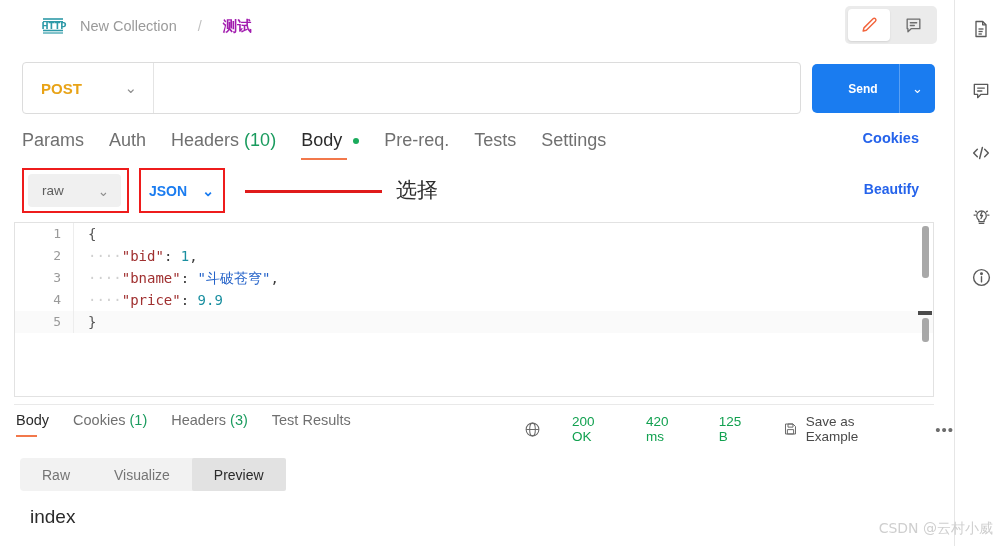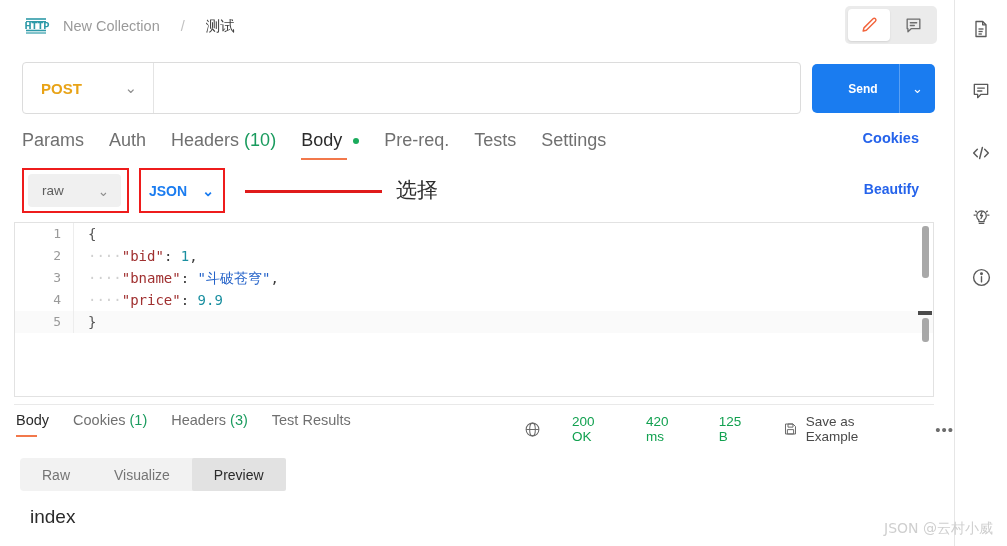--- a/index.html
+++ b/index.html
@@ -25,27 +25,27 @@
 
   
   .main { position: absolute; top:0; left:0; width: 954px; height: 546px; }
 
   
   .header {
     position: absolute; left:0; top:0; width: 954px; height: 52px;
     display: flex; align-items: center;
   }
   .http-badge {
-    margin-left: 23px; width: 28px; height: 24px;
+    margin-left: 40px; width: 28px; height: 24px;
     display:flex; align-items:center; justify-content:center;text-align:right;
   }
   .breadcrumb { margin-left: 12px; font-size: 14.5px; display: flex; align-items: baseline; gap: 21px; }
   .bc-collection { color: #9a9a9a; }
   .bc-sep { color: #c2c2c2; }
-  .bc-current { color: #404040; font-weight: normal; }
+  .bc-current { color: #a21caf; font-weight: bold; }
 
   .header-actions {
     position: absolute; right: 17px; top: 6px;
     display: flex; align-items: center;
     background: #ebebeb; border-radius: 5px; padding: 3px; gap: 2px;
   }
   .hdr-btn {
     width: 42px; height: 32px; border-radius: 4px;
     display: flex; align-items: center; justify-content: center;
   }
@@ -404,14 +404,14 @@
     </div>
     <div class="rail-icon" style="margin-top:28px">
       <svg width="21" height="21" viewBox="0 0 24 24" fill="none" stroke="#5a5a5a" stroke-width="1.6" stroke-linecap="round">
         <circle cx="12" cy="12" r="9"></circle>
           <line x1="12" y1="11" x2="12" y2="17"></line>
           <circle cx="12" cy="7.6" r="0.9" fill="#5a5a5a"></circle>
       </svg>
     </div>
   </div>
 
-  <div class="watermark">JSON @云村小威</div>
+  <div class="watermark">CSDN @云村小威</div>
 </div>
 
 </body></html>

